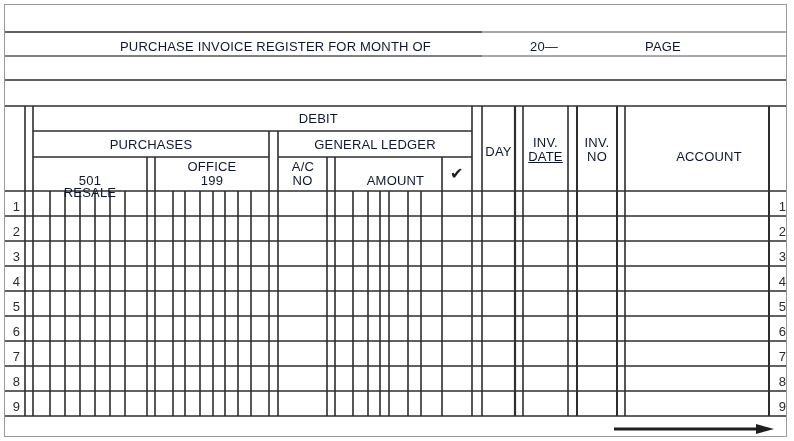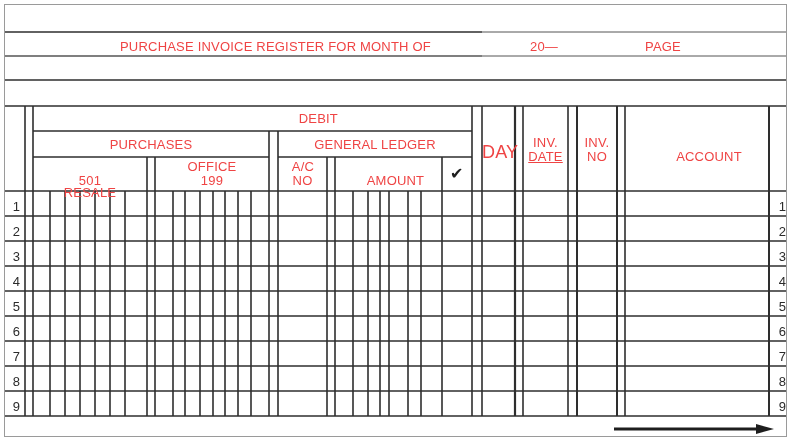--- a/index.html
+++ b/index.html
@@ -1,21 +1,21 @@
 <!DOCTYPE html>
 <html><head>
 <meta charset="utf-8">
 <style>
   html, body { margin: 0; padding: 0; background: #ffffff; }
   body { width: 794px; height: 441px; position: relative; overflow: hidden;
          font-family: "Liberation Sans", "DejaVu Sans", sans-serif; color: #2a2a2a; }
   .frame { position: absolute; left: 4px; top: 4px; width: 783px; height: 433px;
            border: 1.5px solid #9a9a9a; box-sizing: border-box; }
   svg.grid { position: absolute; left: 0; top: 0; }
-  .t { position: absolute; font-size: 13px; line-height: 14px; color: #ef4444; white-space: nowrap; letter-spacing: 0.2px; }
+  .t { position: absolute; font-size: 13px; line-height: 14px; color: #0f172a; white-space: nowrap; letter-spacing: 0.2px; }
   .c { text-align: center; }
   .rownum { position: absolute; font-size: 13px; color: #2b2b2b; width: 20px; text-align: right; }
   .rownum-r { position: absolute; font-size: 13px; color: #2b2b2b; width: 14px; text-align: right; }
   .check { position: absolute; font-size: 16px; color: #1e1e1e; }
   .arrow { position: absolute; left: 614px; top: 423px; width: 160px; height: 12px; }
 </style>
 </head>
 <body>
 
 <div class="frame"></div>
@@ -105,21 +105,21 @@
 <div class="t c" style="left:33px; top:160px; width:114px;margin-top:26px;">RESALE</div>
 <div class="t c" style="left:33px; top:174px; width:114px;">501</div>
 <div class="t c" style="left:155px; top:160px; width:114px;">OFFICE</div>
 <div class="t c" style="left:155px; top:174px; width:114px;">199</div>
 
 <div class="t c" style="left:278px; top:160px; width:50px;">A/C</div>
 <div class="t c" style="left:278px; top:174px; width:49px;">NO</div>
 <div class="t c" style="left:342px; top:174px; width:107px;">AMOUNT</div>
 <div class="check" style="left:450px; top:164px;">✔</div>
 
-<div class="t c" style="left:482px; top:145px; width:33px; font-size:18px;">DAY</div>
+<div class="t c" style="left:482px; top:145px; width:33px; font-size:13px;">DAY</div>
 <div class="t c" style="left:523px; top:136px; width:45px;">INV.</div>
 <div class="t c" style="left:523px; top:150px; width:45px;text-decoration:underline;">DATE</div>
 <div class="t c" style="left:577px; top:136px; width:40px;">INV.</div>
 <div class="t c" style="left:577px; top:150px; width:40px;">NO</div>
 <div class="t c" style="left:625px; top:150px; width:168px;">ACCOUNT</div>
 
 <div class="rownum" style="left:0px; top:199px;">1</div>
 <div class="rownum" style="left:0px; top:224px;">2</div>
 <div class="rownum" style="left:0px; top:249px;">3</div>
 <div class="rownum" style="left:0px; top:274px;">4</div>

